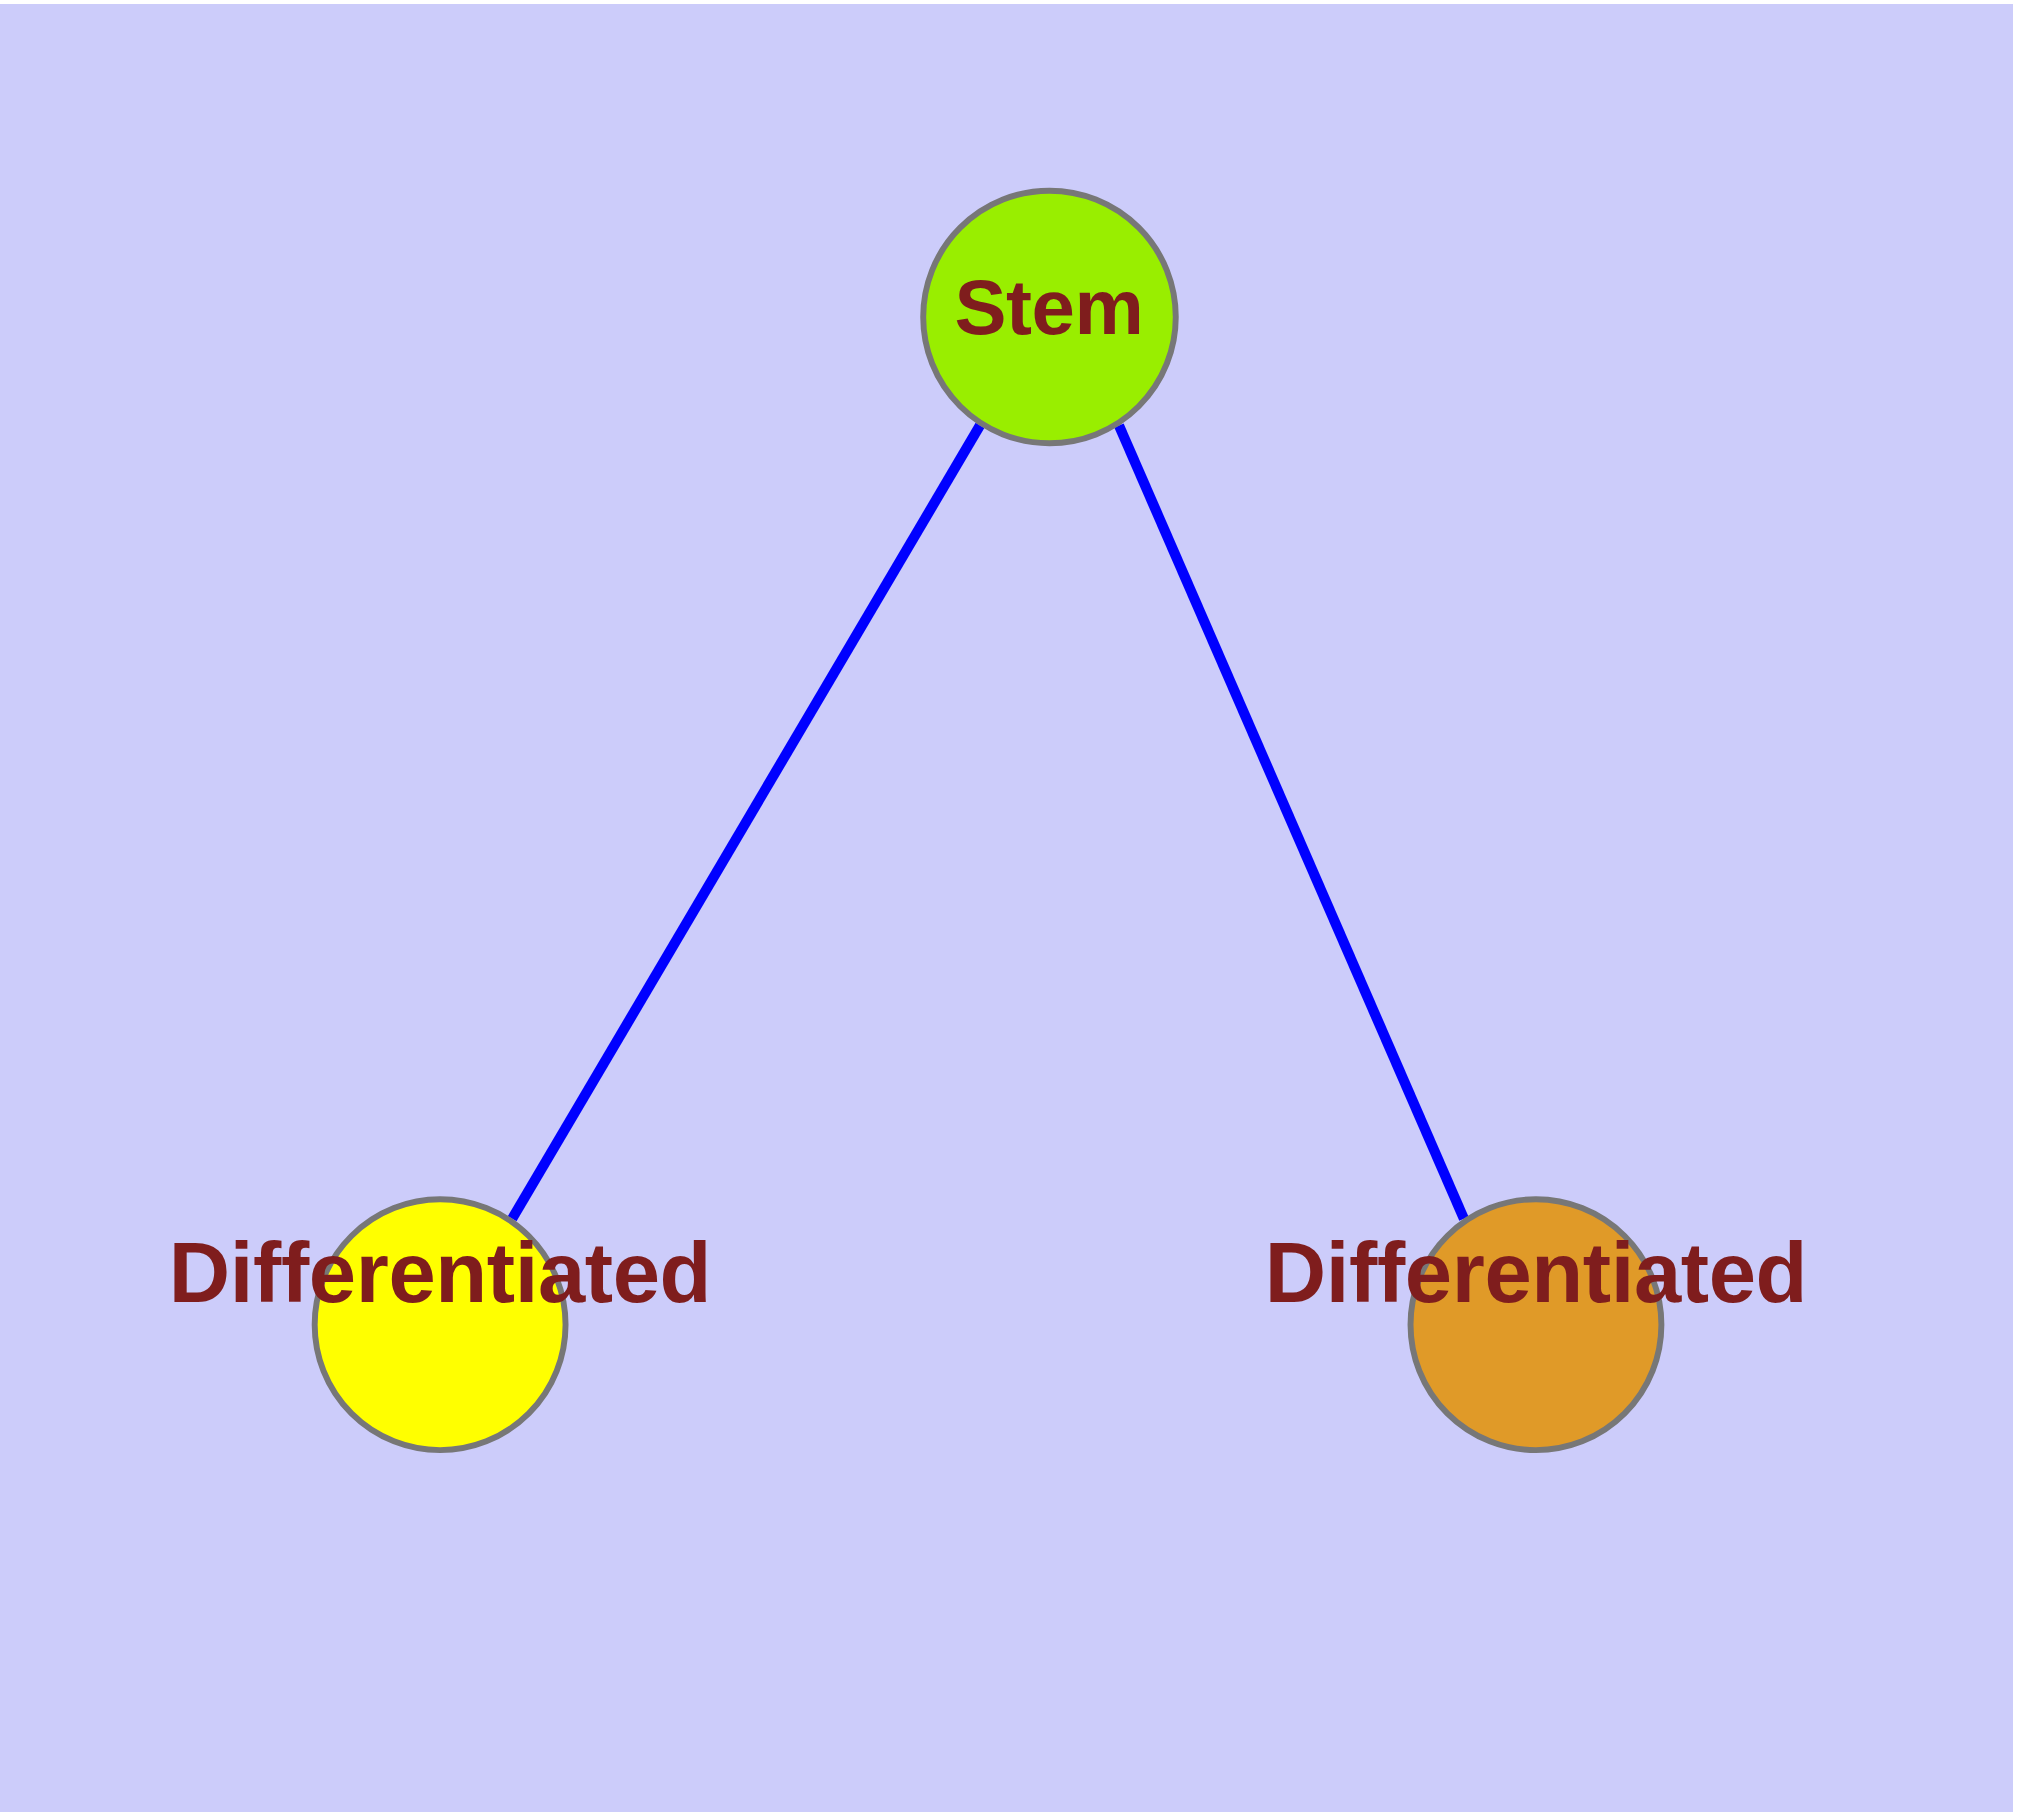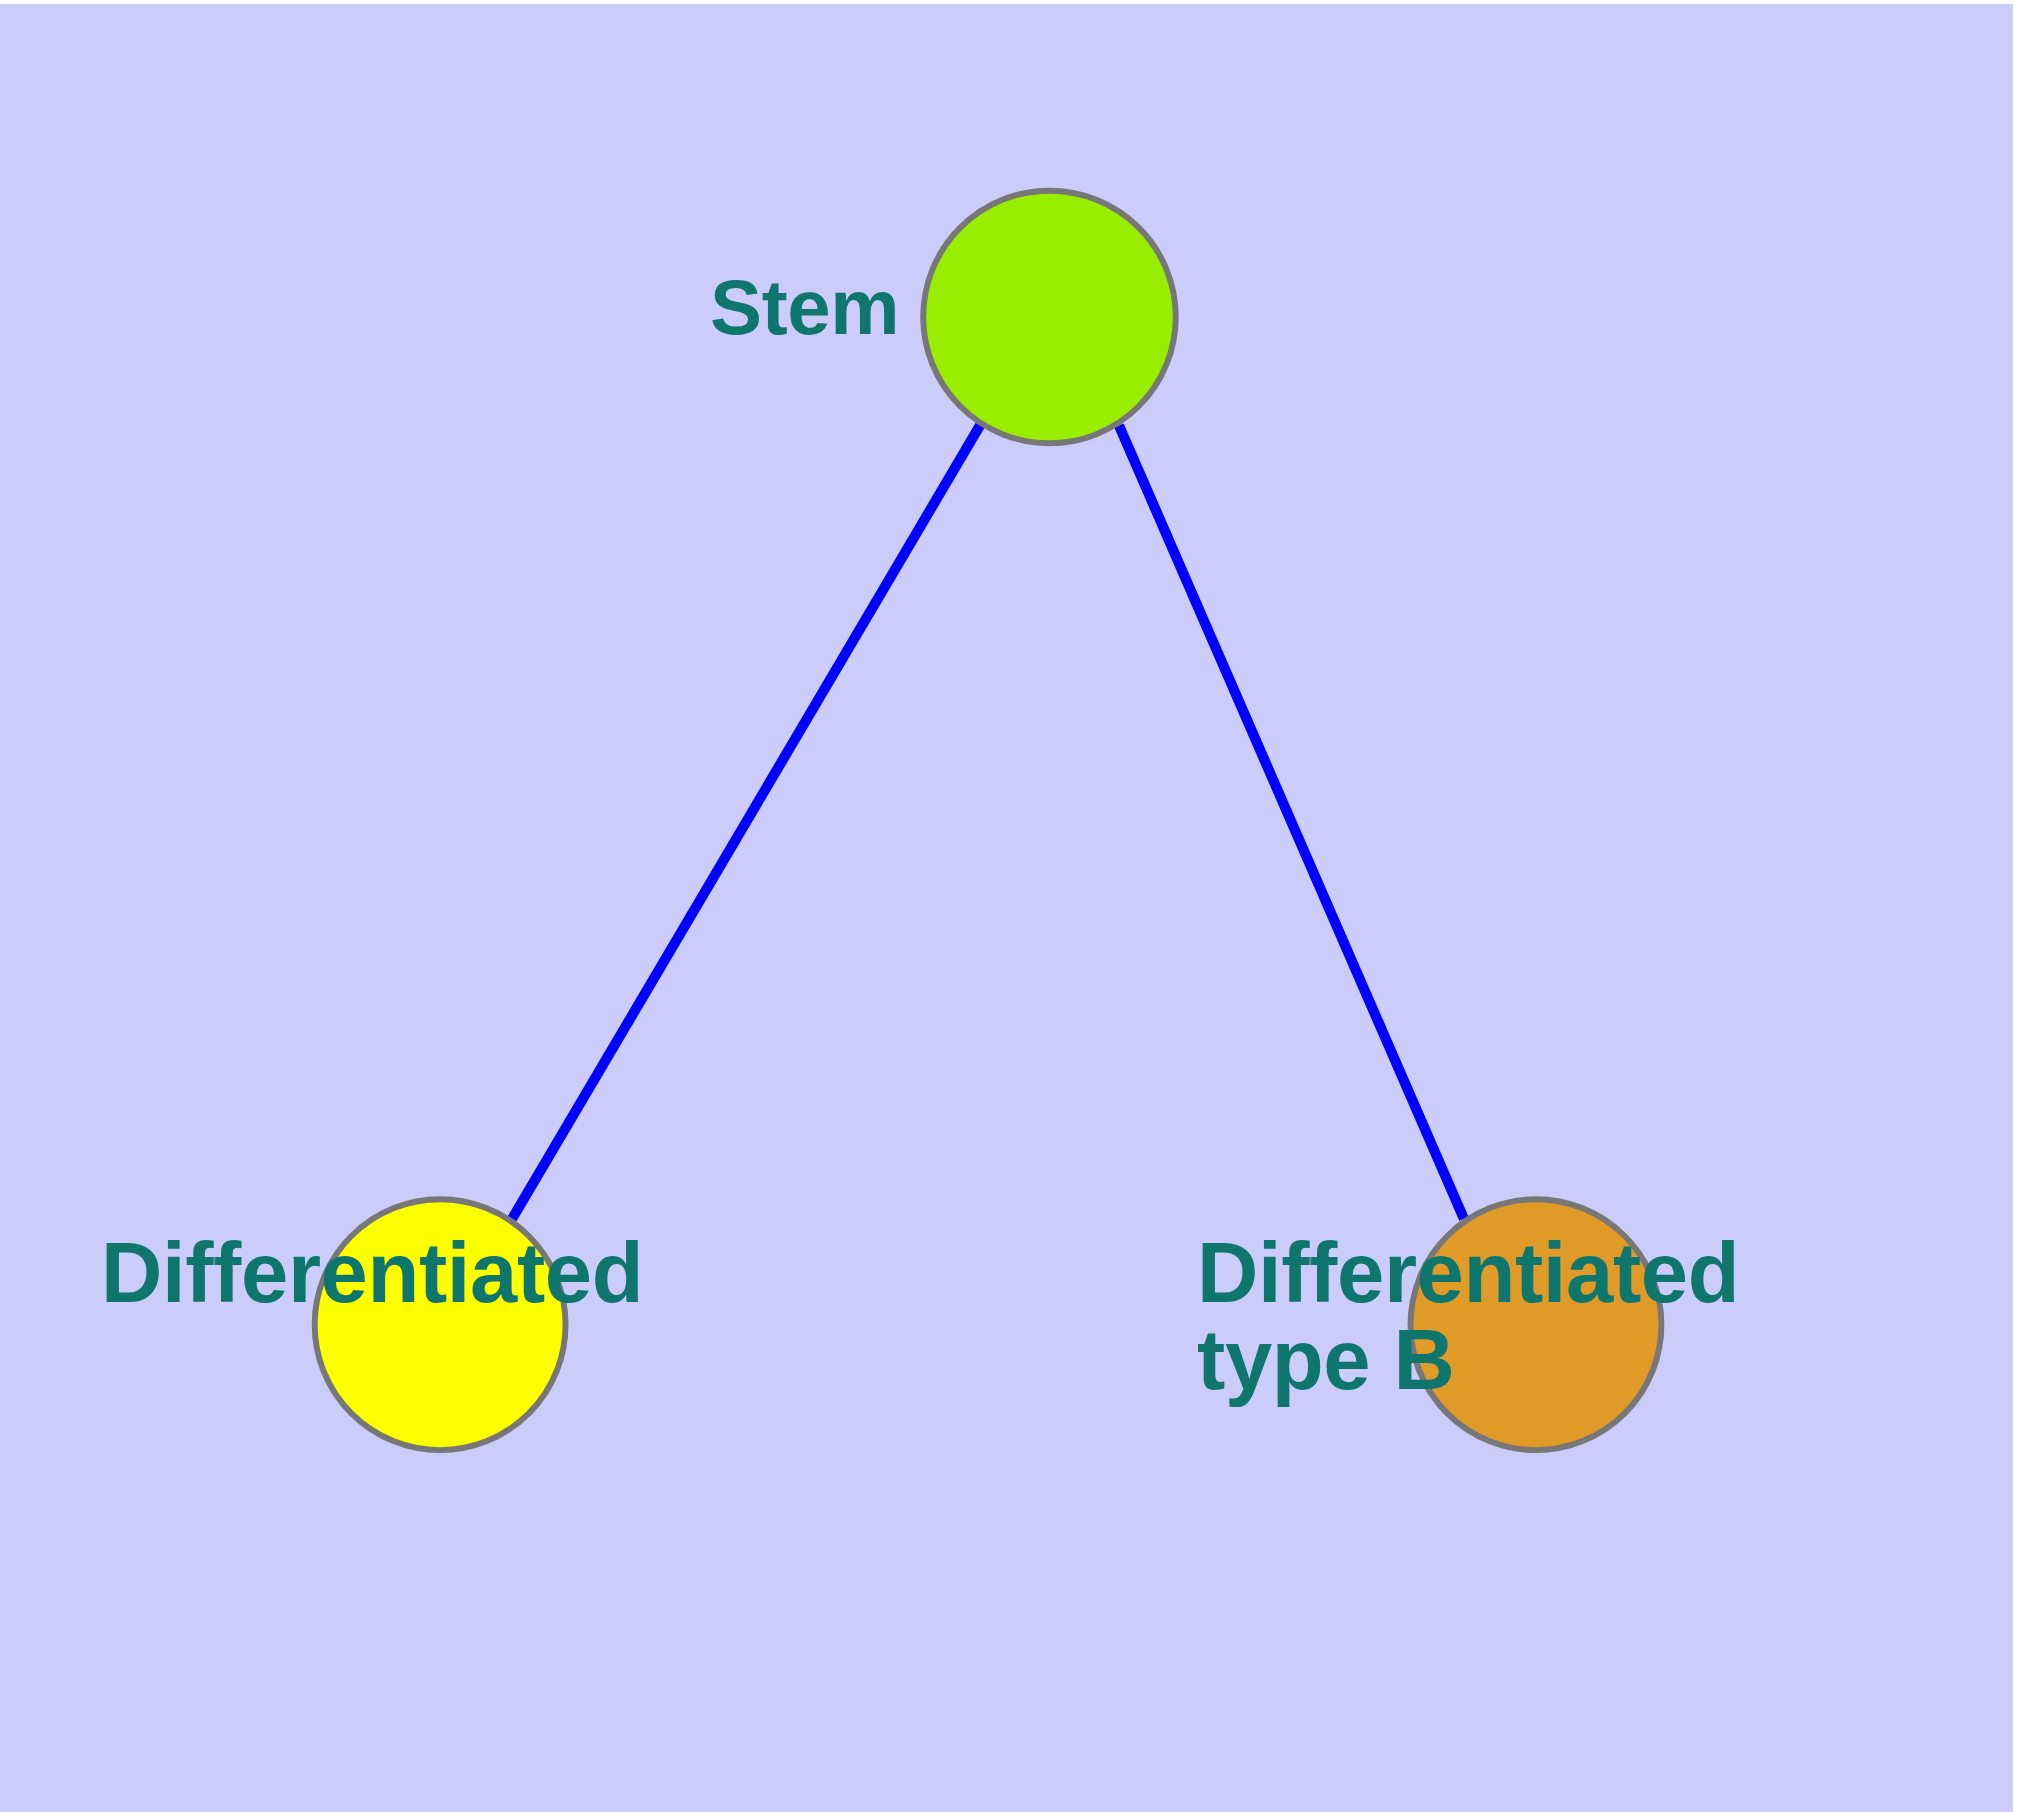--- a/index.html
+++ b/index.html
@@ -25,22 +25,23 @@
   }
   #graph-svg {
     position: absolute;
     left: 0;
     top: 0;
     width: 2021px;
     height: 1812px;
   }
   .node-label {
     position: absolute;
+    text-align: center;
     font-weight: bold;
-    color: #0f766e;
+    color: #7f1d1d;
     line-height: 1.02;
     white-space: pre;
     letter-spacing: -0.4px;
     pointer-events: none;
   }
   #label-stem {
     font-size: 78px;
     left: 710px;
     top: 268px;
     width: 678px;
@@ -74,16 +75,16 @@
       <circle cx="1238" cy="374" r="149" fill="#99ee00" stroke="#777777" stroke-width="7"></circle>
       <circle cx="519" cy="1563" r="148" fill="#ffff00" stroke="#777777" stroke-width="7"></circle>
       <circle cx="1812" cy="1563" r="148" fill="#e09a28" stroke="#777777" stroke-width="7"></circle>
     </g>
   </svg>
 
   <div id="label-stem" class="node-label">Stem</div>
 
   <div id="label-a" class="node-label"><span>Differentiated</span><br></div>
 
-  <div id="label-b" class="node-label"><span>Differentiated</span><br><span>type B</span></div>
+  <div id="label-b" class="node-label"><span>Differentiated</span><br></div>
 
 </div>
 
 
 </body></html>

